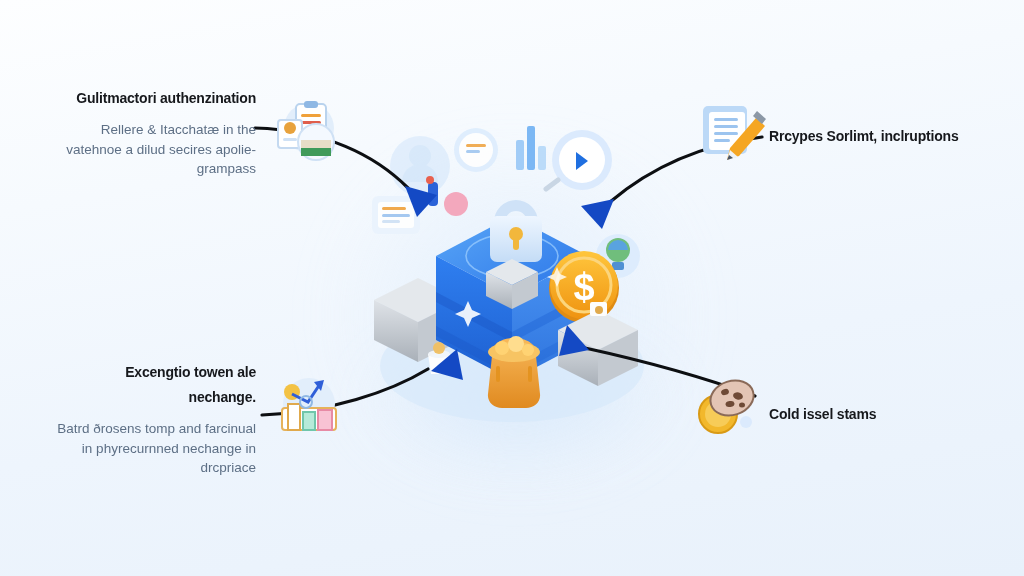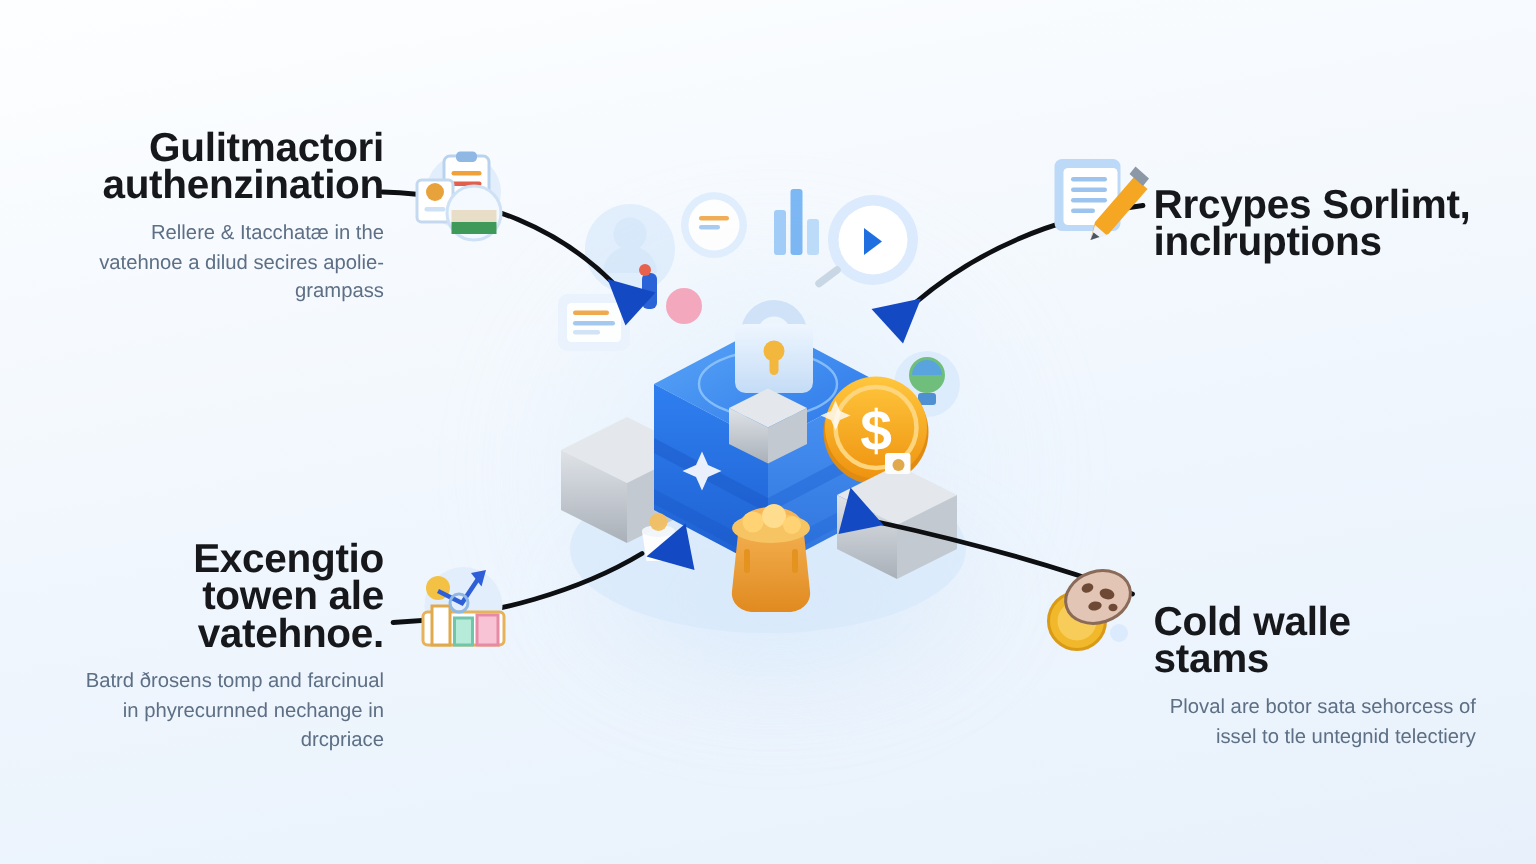--- a/index.html
+++ b/index.html
@@ -15,21 +15,21 @@
   
   .blob{position:absolute;border-radius:50%;filter:blur(28px);opacity:.55;pointer-events:none;}
   .b1{left:300px;top:150px;width:430px;height:330px;background:radial-gradient(circle,#d8e9fb 0%,rgba(216,233,251,0) 70%);}
   .b2{left:360px;top:330px;width:320px;height:140px;background:radial-gradient(ellipse,#cfe4fa 0%,rgba(207,228,250,0) 72%);}
 
   
   .block{position:absolute;}
   .tb-left{text-align:right;width:200px;}
   .tb-right{text-align:left;width:215px;margin-top:32px;}
   .b-title{
-    font-size:27px;line-height:25px;font-weight:bold;color:#16181c;
+    font-size:14px;line-height:25px;font-weight:bold;color:#16181c;
     letter-spacing:-.2px;margin:0 0 9px 0;
   }
   .b-body{
     font-size:13.5px;line-height:19.5px;color:#5d6f85;margin:0;
     font-weight:400;
     text-align:right;
   }
   .tl{left:56px;top:86px;}
   .tr{left:769px;top:92px;}
   .bl{left:56px;top:360px;}
@@ -279,22 +279,21 @@
   <div class="block tl tb-left">
     <div class="b-title">Gulitmactori authenzination</div>
     <div class="b-body">Rellere &amp; Itacchatæ in the vatehnoe a dilud secires apolie-grampass</div>
   </div>
 
   <div class="block tr tb-right">
     <div class="b-title">Rrcypes Sorlimt, inclruptions</div>
   </div>
 
   <div class="block bl tb-left">
-    <div class="b-title">Excengtio towen ale vatehnoe.</div>
+    <div class="b-title">Excengtio towen ale nechange.</div>
     <div class="b-body">Batrd ðrosens tomp and farcinual in phyrecurnned nechange in drcpriace</div>
   </div>
 
   <div class="block br tb-right">
-    <div class="b-title">Cold walle stams</div>
-    <div class="b-body">Ploval are botor sata sehorcess of issel to tle untegnid telectiery</div>
+    <div class="b-title">Cold issel stams</div>
   </div>
 
 </div>
 
 </body></html>

